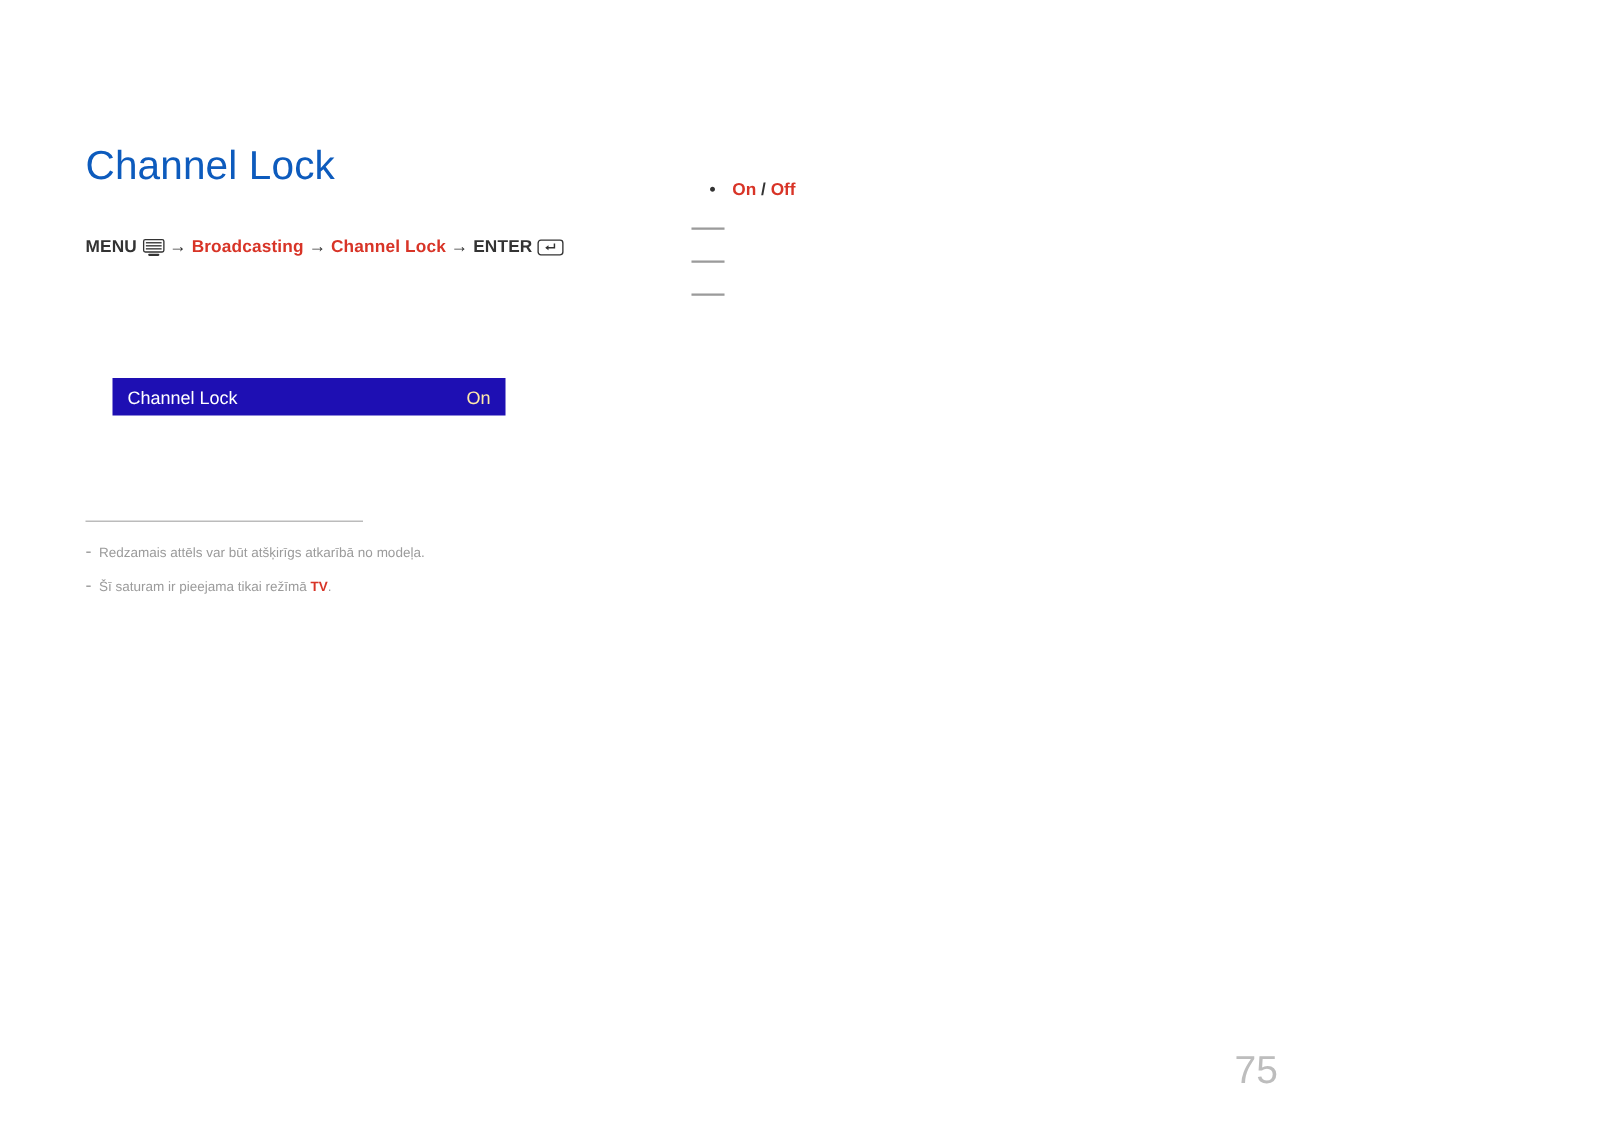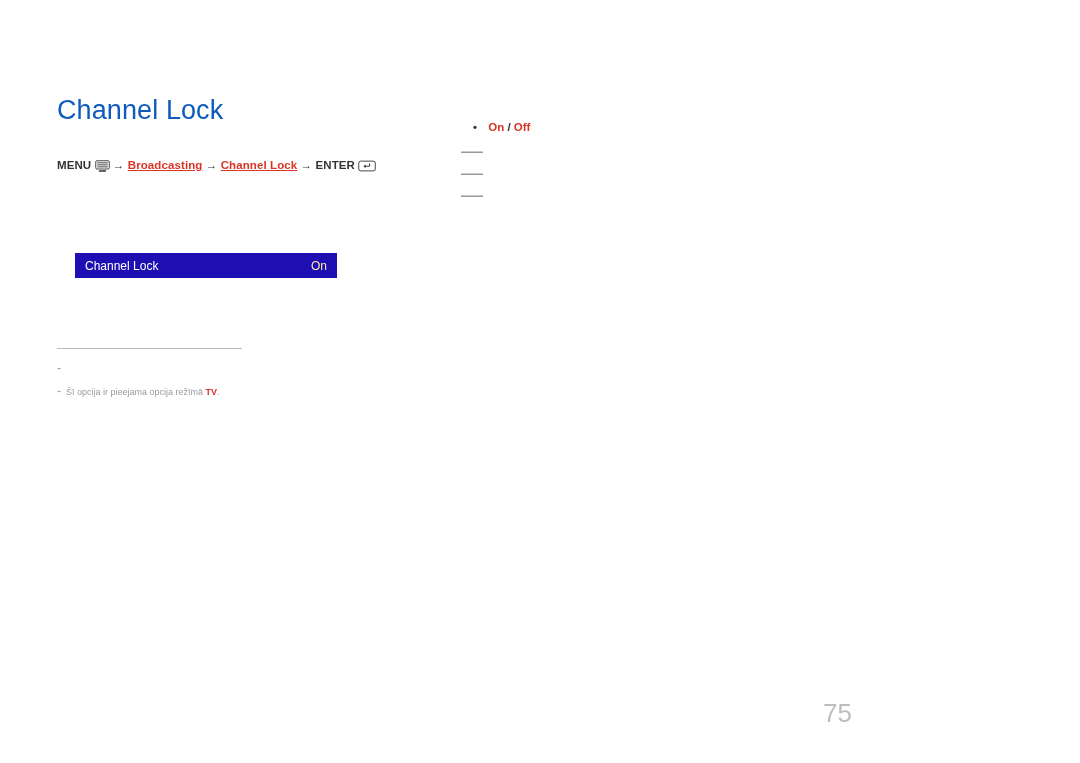--- a/index.html
+++ b/index.html
@@ -34,21 +34,21 @@
     margin-bottom: 33px;
   }
 
   .navpath {
     font-size: 11.5px;
     color: #333333;
     margin-bottom: 80px;
     letter-spacing: 0.1px;
   }
   .navpath .bold { font-weight: 700; color: #333; }
-  .navpath .red  { color: #d83427; font-weight: 700; text-decoration: underline; }
+  .navpath .red  { color: #d83427; font-weight: 700; }
 
   .icon-svg {
     display: inline-block;
     vertical-align: -3px;
     width: 15px;
     height: 13px;
   }
   .icon-svg.enter {
     width: 18px;
     height: 13px;
@@ -192,25 +192,26 @@
       <div class="menu-bar">
         <span>Channel Lock</span>
         <span class="menu-value">On</span>
       </div>
     </div>
 
     <hr class="divider">
     <div class="footnotes">
       <div class="row">
         <span class="dash">-</span>
+        <span>Redzamais attēls var būt atšķirīgs atkarībā no modeļa.</span>
       </div>
       <div class="row">
         <span class="dash">-</span>
         <span>
-          <span>Šī opcija ir pieejama opcija režīmā </span><span class="tv">TV</span><span>.</span>
+          <span>Šī saturam ir pieejama tikai režīmā </span><span class="tv">TV</span><span>.</span>
         </span>
       </div>
     </div>
 
   </div>
 
   <div class="right-col">
 
     <ul class="opt">
       <li>

